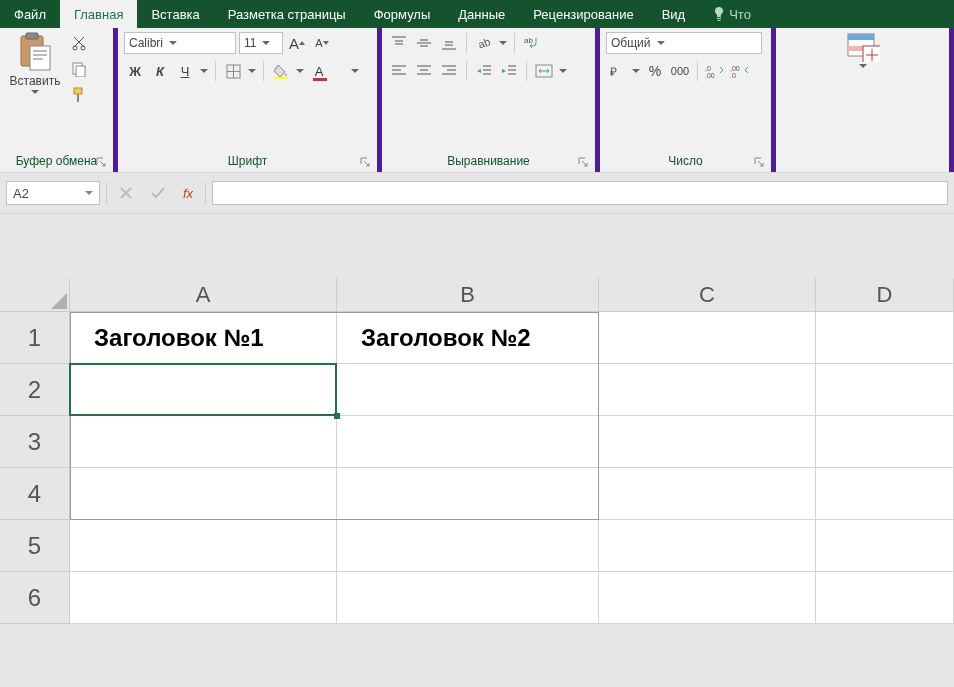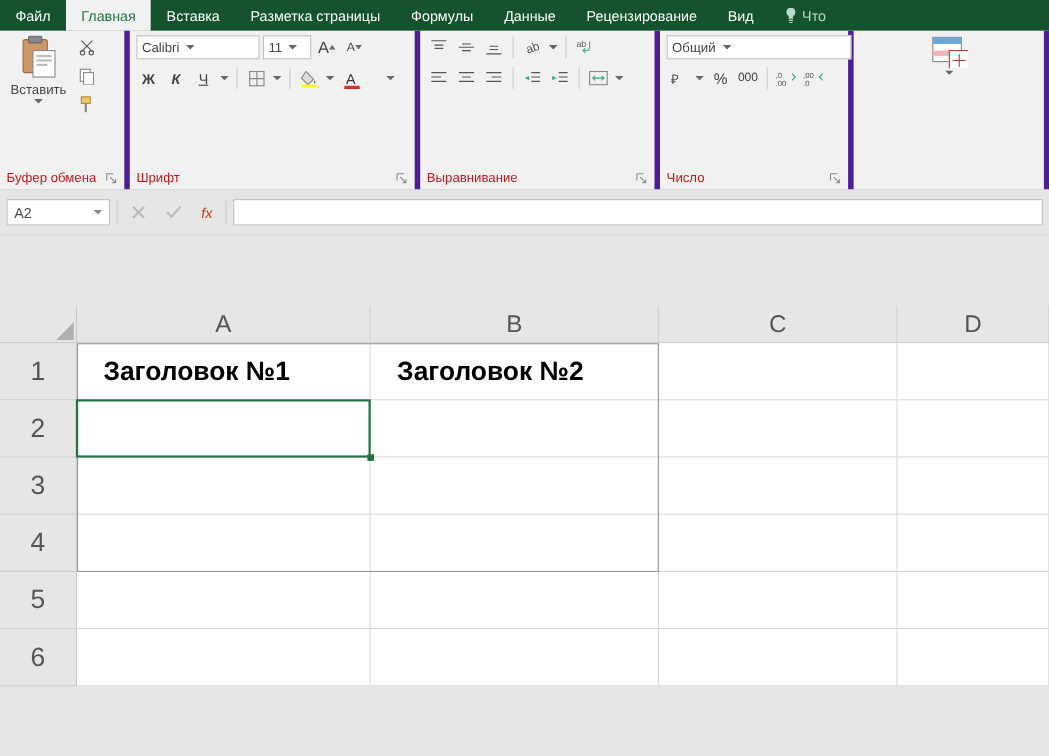--- a/index.html
+++ b/index.html
@@ -9,21 +9,21 @@
 .tabbar { background: #14532d; height: 28px; display: flex; align-items: stretch; }
 .tab { color: #fff; padding: 0 14px; display: flex; align-items: center; font-size: 13px; cursor: pointer; }
 .tab.active { background: #f1f1f1; color: #217346; }
 .tab.tell { color: #b8d8c8; font-style: normal; }
 .tab.tell svg { margin-right: 4px; }
 
 
 .ribbon { background: #f1f1f1; height: 145px; display: flex; border-bottom: 1px solid #d4d4d4; }
 .group { border-right: 5px solid #4c1d95; display: flex; flex-direction: column; justify-content: space-between; padding: 4px 6px 2px 6px; position: relative; }
 .group-body { flex: 1; display: flex; align-items: flex-start; }
-.group-label { text-align: left; font-size: 12px; color: #b91c1c; height: 18px; line-height: 18px; position: relative; }
+.group-label { text-align: center; font-size: 12px; color: #14532d; height: 18px; line-height: 18px; position: relative; }
 .group-label .launcher { position: absolute; right: 0; bottom: 2px; width: 12px; height: 12px; display: flex; align-items: center; justify-content: center; cursor: pointer; }
 .stack { display: flex; flex-direction: column; gap: 4px; }
 .row { display: flex; align-items: center; gap: 3px; }
 .bigbtn { display: flex; flex-direction: column; align-items: center; justify-content: flex-end; width: 58px; cursor: pointer; text-align:center; font-size:12px; color:#444; gap:2px;}
 .iconbtn { min-width: 22px; height: 22px; display: flex; align-items: center; justify-content: center; cursor: pointer; border: 1px solid transparent; }
 .dd { width: 10px; height: 22px; display:flex; align-items:center; justify-content:center; cursor:pointer; }
 .combo { height: 22px; border: 1px solid #c0c0c0; background: #fff; display: flex; align-items: center; padding: 0 4px; font-size: 12px; cursor: pointer; }
 .combo .caret { margin-left: 6px; }
 
 
@@ -318,21 +318,21 @@
           <svg width="10" height="10">
             <path d="M1 1h6M1 1v6M4 4l5 5M9 6v3H6" stroke="#888" fill="none"></path>
           </svg>
         </span>
     </div>
   </div>
 
   <div class="group" style="width:176px">
     <div class="group-body stack" style="gap:6px; width:100%">
       <div class="row">
-        <div class="combo" style="width:168px">
+        <div class="combo" style="width:156px">
           <span>Общий</span>
           <span class="caret">
               <svg width="8" height="5">
                 <path d="M0 0l4 4 4-4z" fill="#666"></path>
               </svg>
             </span>
         </div>
       </div>
       <div class="row">
         <div class="iconbtn">

